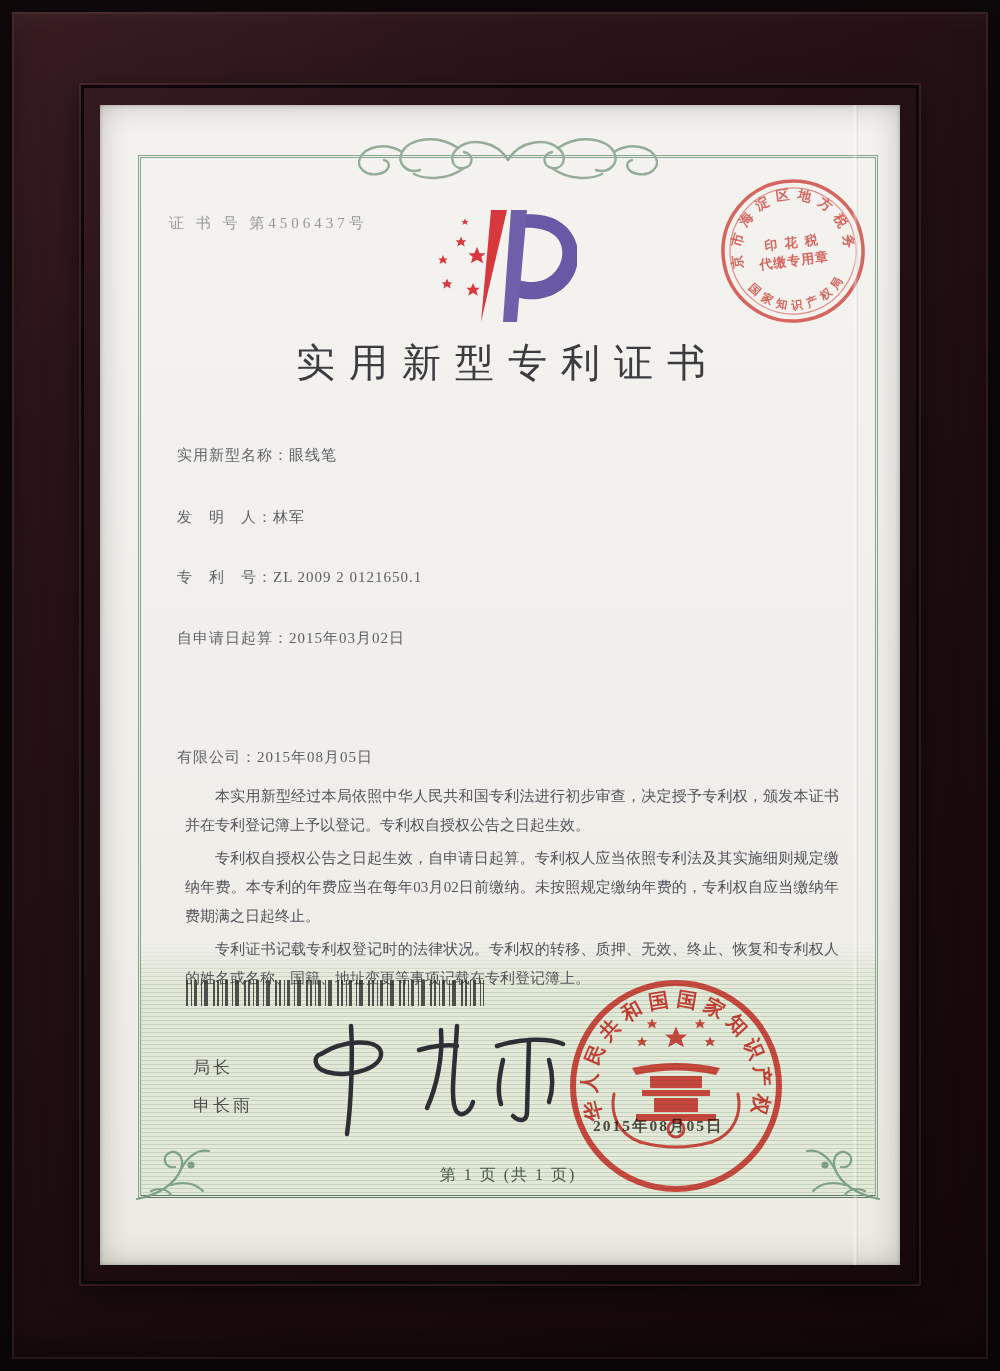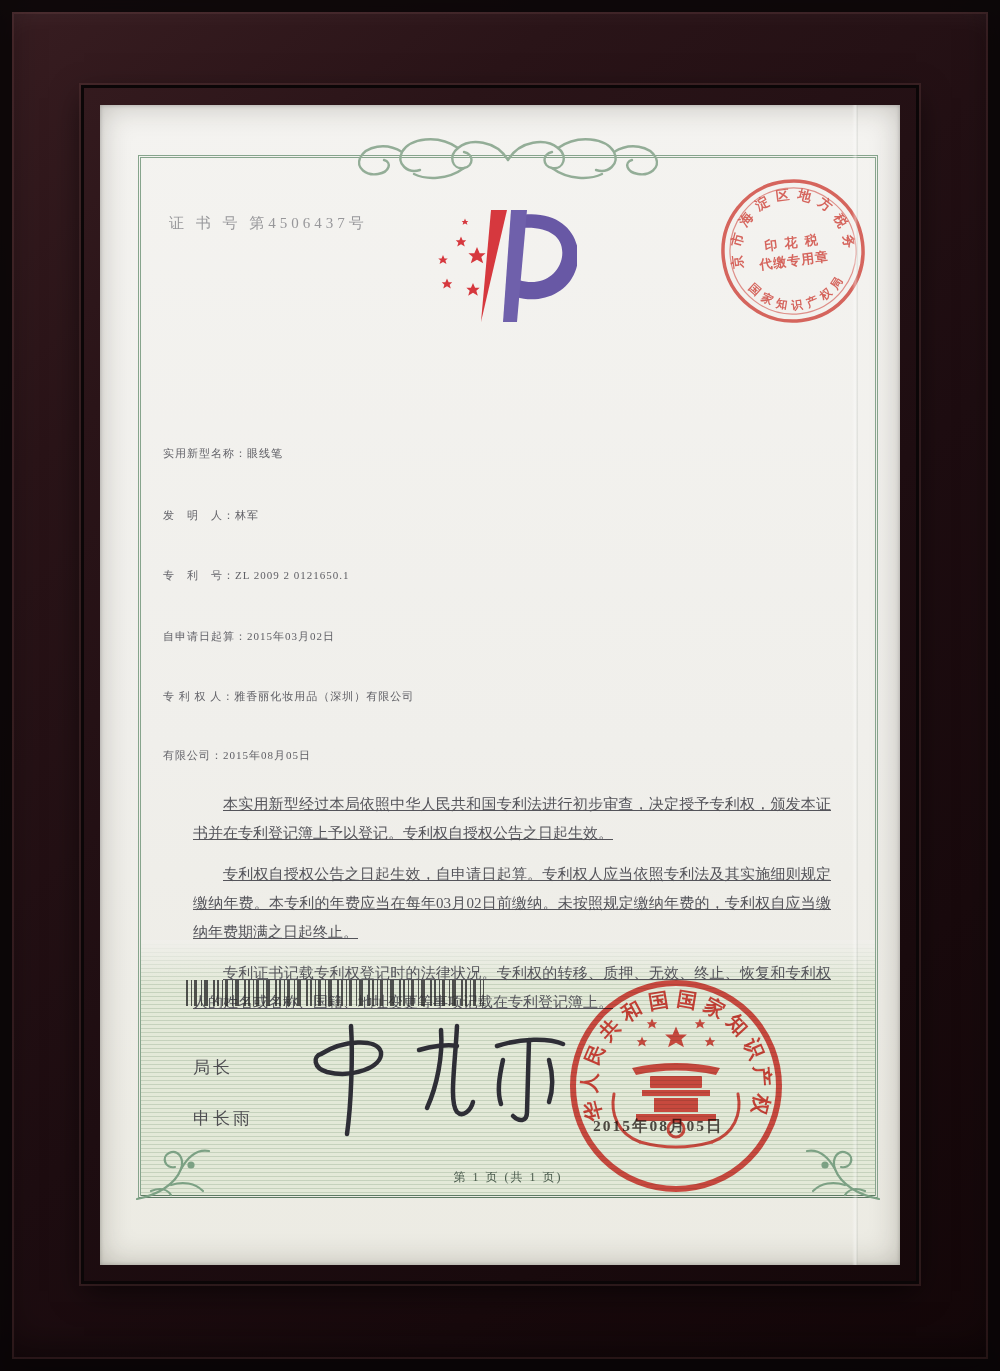--- a/index.html
+++ b/index.html
@@ -33,43 +33,43 @@
     background:repeating-linear-gradient(180deg,rgba(130,158,128,.30) 0 1px,rgba(227,233,216,.95) 1px 4px),#e2e8d6;}
   .band::before{content:"";position:absolute;left:0;right:0;top:0;height:46px;
     background:linear-gradient(180deg,#f0efeb,rgba(240,239,235,0));}
 
   .cert-no{position:absolute;left:28px;top:56px;font-size:15px;letter-spacing:4px;color:#97979a;}
   .logo{position:absolute;left:276px;top:40px;}
   .stamp{position:absolute;left:577px;top:18px;transform:rotate(-7deg);opacity:.9;mix-blend-mode:multiply;}
   .title{position:absolute;left:0;right:0;top:178px;text-align:center;
     font-size:39px;letter-spacing:14px;color:#3c3c40;font-weight:500;}
 
-  .row{position:absolute;left:22px;font-size:11px;color:#64646a;letter-spacing:1px;white-space:nowrap;}
+  .row{position:absolute;left:36px;font-size:15px;color:#64646a;letter-spacing:1px;white-space:nowrap;}
   .row .v{color:#5e5e64;}
 
   .paras{position:absolute;left:40px;top:620px;width:662px;font-size:15px;line-height:29px;
     color:#54545a;text-align:justify;}
-  .paras p{margin:12px;text-indent:2em;text-decoration:underline;}
+  .paras p{margin:4px;text-indent:2em;}
 
   .barcode{position:absolute;left:45px;top:822px;width:298px;height:26px;opacity:.82;
     background:
      repeating-linear-gradient(90deg,#2e2e2e 0 2px,transparent 2px 5px,#2e2e2e 5px 6px,transparent 6px 8px,
        #2e2e2e 8px 11px,transparent 11px 15px,#2e2e2e 15px 16px,transparent 16px 18px,
        #2e2e2e 18px 22px,transparent 22px 27px,#2e2e2e 27px 29px,transparent 29px 31px);}
 
   .director-label{position:absolute;left:52px;top:898px;font-size:17px;color:#4f4f52;letter-spacing:3px;text-align:right;}
-  .director-name{position:absolute;left:52px;top:936px;font-size:17px;color:#4f4f52;letter-spacing:3px;margin-top:13px;}
+  .director-name{position:absolute;left:52px;top:936px;font-size:17px;color:#4f4f52;letter-spacing:3px;}
   .signature{position:absolute;left:150px;top:858px;}
 
   .seal{position:absolute;left:425px;top:818px;mix-blend-mode:multiply;z-index:5;}
   .seal-date{position:absolute;left:452px;top:958px;width:230px;z-index:4;
     font-size:15.5px;font-weight:bold;color:#4c4840;letter-spacing:2px;}
 
   .footer{position:absolute;left:0;right:0;bottom:9px;text-align:center;
-    font-size:12px;color:#47584a;letter-spacing:2px;}
+    font-size:16px;color:#47584a;letter-spacing:2px;}
 
   .flourish-top{position:absolute;left:50%;top:-26px;transform:translateX(-50%);}
   .corner{position:absolute;bottom:-10px;z-index:6;}
   .corner.left{left:-10px;}
   .corner.right{right:-10px;transform:scaleX(-1);}
 </style>
 </head>
 <body>
 
 <div class="photo">
@@ -124,35 +124,33 @@
         <text font-size="13.5" letter-spacing="7" fill="#dd5a52" font-weight="bold">
           <textPath href="#taxTop" startOffset="50%" text-anchor="middle">北京市海淀区地方税务局</textPath>
         </text>
         <text font-size="11.5" letter-spacing="5" fill="#dd5a52" font-weight="bold">
           <textPath href="#taxBot" startOffset="50%" text-anchor="middle">国家知识产权局</textPath>
         </text>
         <text x="75" y="71" text-anchor="middle" font-size="13" letter-spacing="2" fill="#dd5a52" font-weight="bold">印 花 税</text>
         <text x="75" y="89" text-anchor="middle" font-size="13" letter-spacing="1" fill="#dd5a52" font-weight="bold">代缴专用章</text>
       </svg>
 
+      <div class="title">实用新型专利证书</div>
 
       <div class="row" style="top:288px">
         <span>实用新型名称：</span><span class="v">眼线笔</span>
       </div>
       <div class="row" style="top:350px">
         <span>发　明　人：</span><span class="v">林军</span>
       </div>
       <div class="row" style="top:410px">
         <span>专　利　号：</span><span class="v">ZL 2009 2 0121650.1</span>
       </div>
       <div class="row" style="top:471px">
         <span>自申请日起算：</span><span class="v">2015年03月02日</span>
-      </div>
-      <div class="row" style="top:531px">
-        <span>专 利 权 人：</span><span class="v">雅香丽化妆用品（深圳）有限公司</span>
       </div>
       <div class="row" style="top:590px">
         <span>有限公司：</span><span class="v">2015年08月05日</span>
       </div>
 
       <div class="paras">
         <p>本实用新型经过本局依照中华人民共和国专利法进行初步审查，决定授予专利权，颁发本证书并在专利登记簿上予以登记。专利权自授权公告之日起生效。</p>
         <p>专利权自授权公告之日起生效，自申请日起算。专利权人应当依照专利法及其实施细则规定缴纳年费。本专利的年费应当在每年03月02日前缴纳。未按照规定缴纳年费的，专利权自应当缴纳年费期满之日起终止。</p>
         <p>专利证书记载专利权登记时的法律状况。专利权的转移、质押、无效、终止、恢复和专利权人的姓名或名称、国籍、地址变更等事项记载在专利登记簿上。</p>
       </div>

